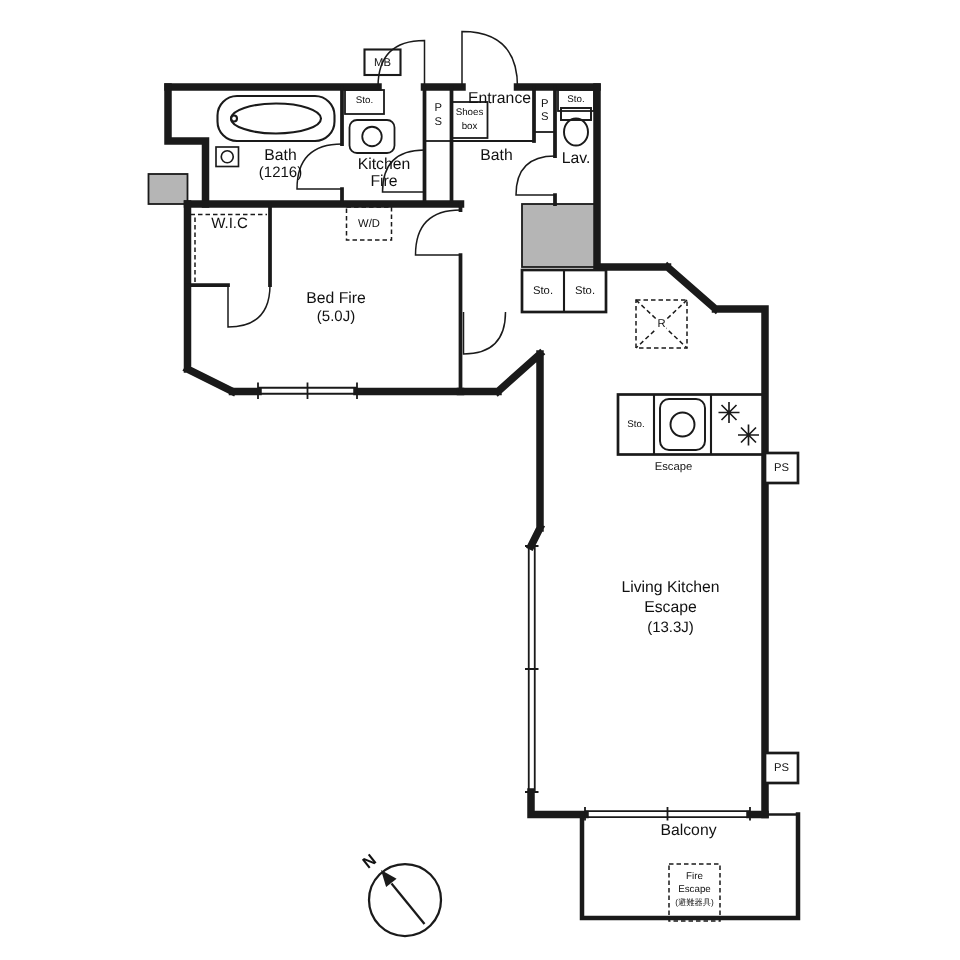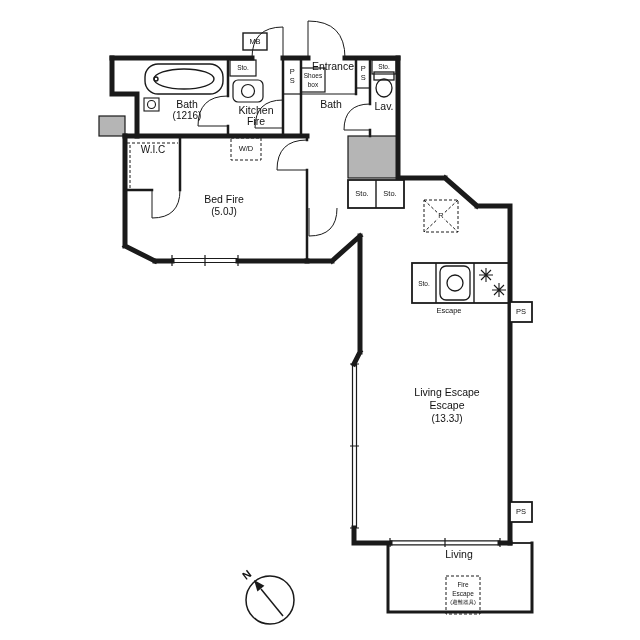--- a/index.html
+++ b/index.html
@@ -160,24 +160,24 @@
   <div class="lbl r" style="left:187px;top:104px">Bath</div>
   <div class="lbl s" style="left:187px;top:116px">(1216)</div>
   <div class="lbl r" style="left:256px;top:110px">Kitchen</div>
   <div class="lbl r" style="left:256px;top:121px">Fire</div>
   <div class="lbl r" style="left:333px;top:66px">Entrance</div>
   <div class="lbl r" style="left:331px;top:104px">Bath</div>
   <div class="lbl r" style="left:384px;top:106px">Lav.</div>
   <div class="lbl s" style="left:153px;top:150px">W.I.C</div>
   <div class="lbl r" style="left:224px;top:199px">Bed Fire</div>
   <div class="lbl s" style="left:224px;top:212px">(5.0J)</div>
-  <div class="lbl r" style="left:447px;top:392px">Living Escape</div>
+  <div class="lbl r" style="left:447px;top:392px">Living Kitchen</div>
   <div class="lbl r" style="left:447px;top:405px">Escape</div>
   <div class="lbl s" style="left:447px;top:419px">(13.3J)</div>
-  <div class="lbl r" style="left:459px;top:554px">Living</div>
+  <div class="lbl r" style="left:459px;top:554px">Balcony</div>
 
   <div class="lbl m" style="left:255px;top:42px">MB</div>
   <div class="lbl m v" style="left:292px;top:76px">PS</div>
   <div class="lbl m v" style="left:363px;top:73px">PS</div>
   <div class="lbl m" style="left:521px;top:312px">PS</div>
   <div class="lbl m" style="left:521px;top:512px">PS</div>
 
   <div class="lbl t" style="left:243px;top:68px">Sto.</div>
   <div class="lbl t" style="left:384px;top:67px">Sto.</div>
   <div class="lbl m" style="left:362px;top:194px">Sto.</div>

